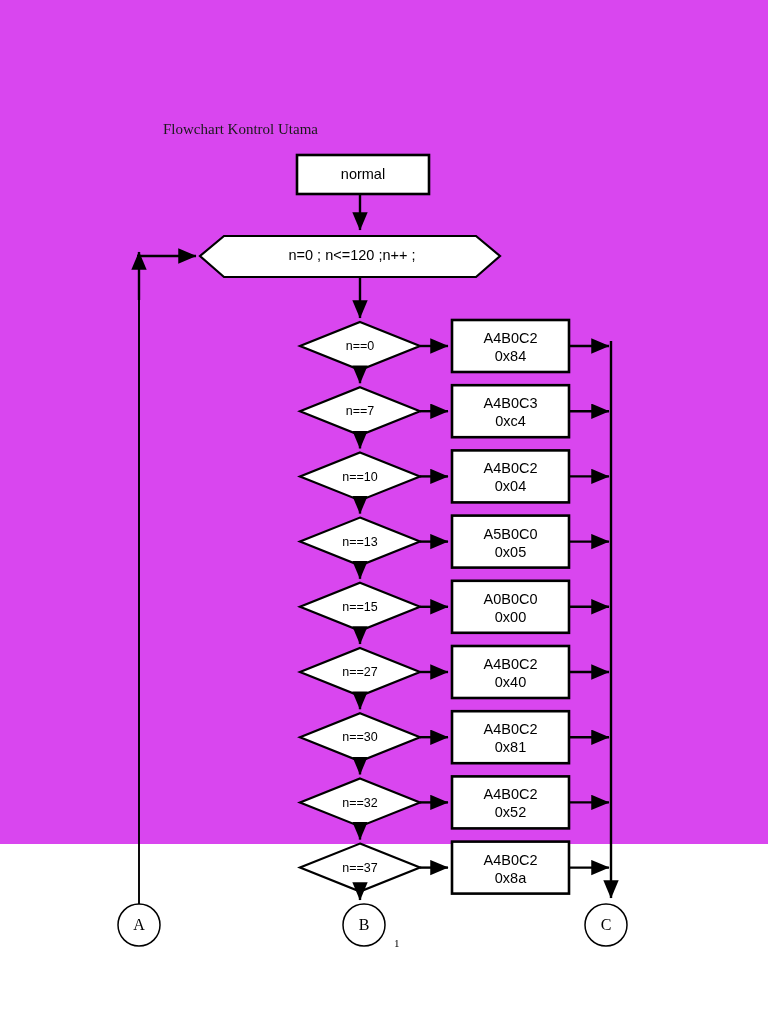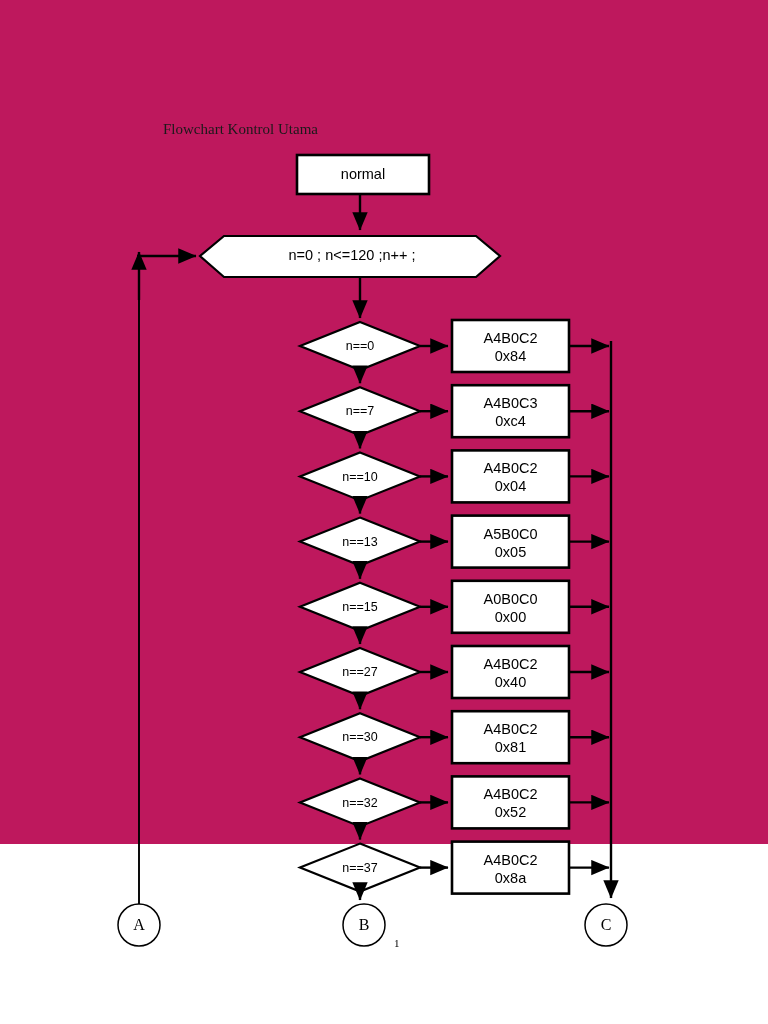--- a/index.html
+++ b/index.html
@@ -12,21 +12,21 @@
     width: 768px;
     height: 1024px;
     overflow: hidden;
     font-family: "Liberation Sans", sans-serif;
     color: #000000;
   }
   #page {
     position: relative;
     width: 768px;
     height: 844px;
-    background: #be185d;
+    background: #d946ef;
   }
   svg#flowchart {
     display: block;
     width: 768px;
     height: 1024px;
   }
   .shape-box {
     fill: #ffffff;
     stroke: #000000;
     stroke-width: 2.6;

